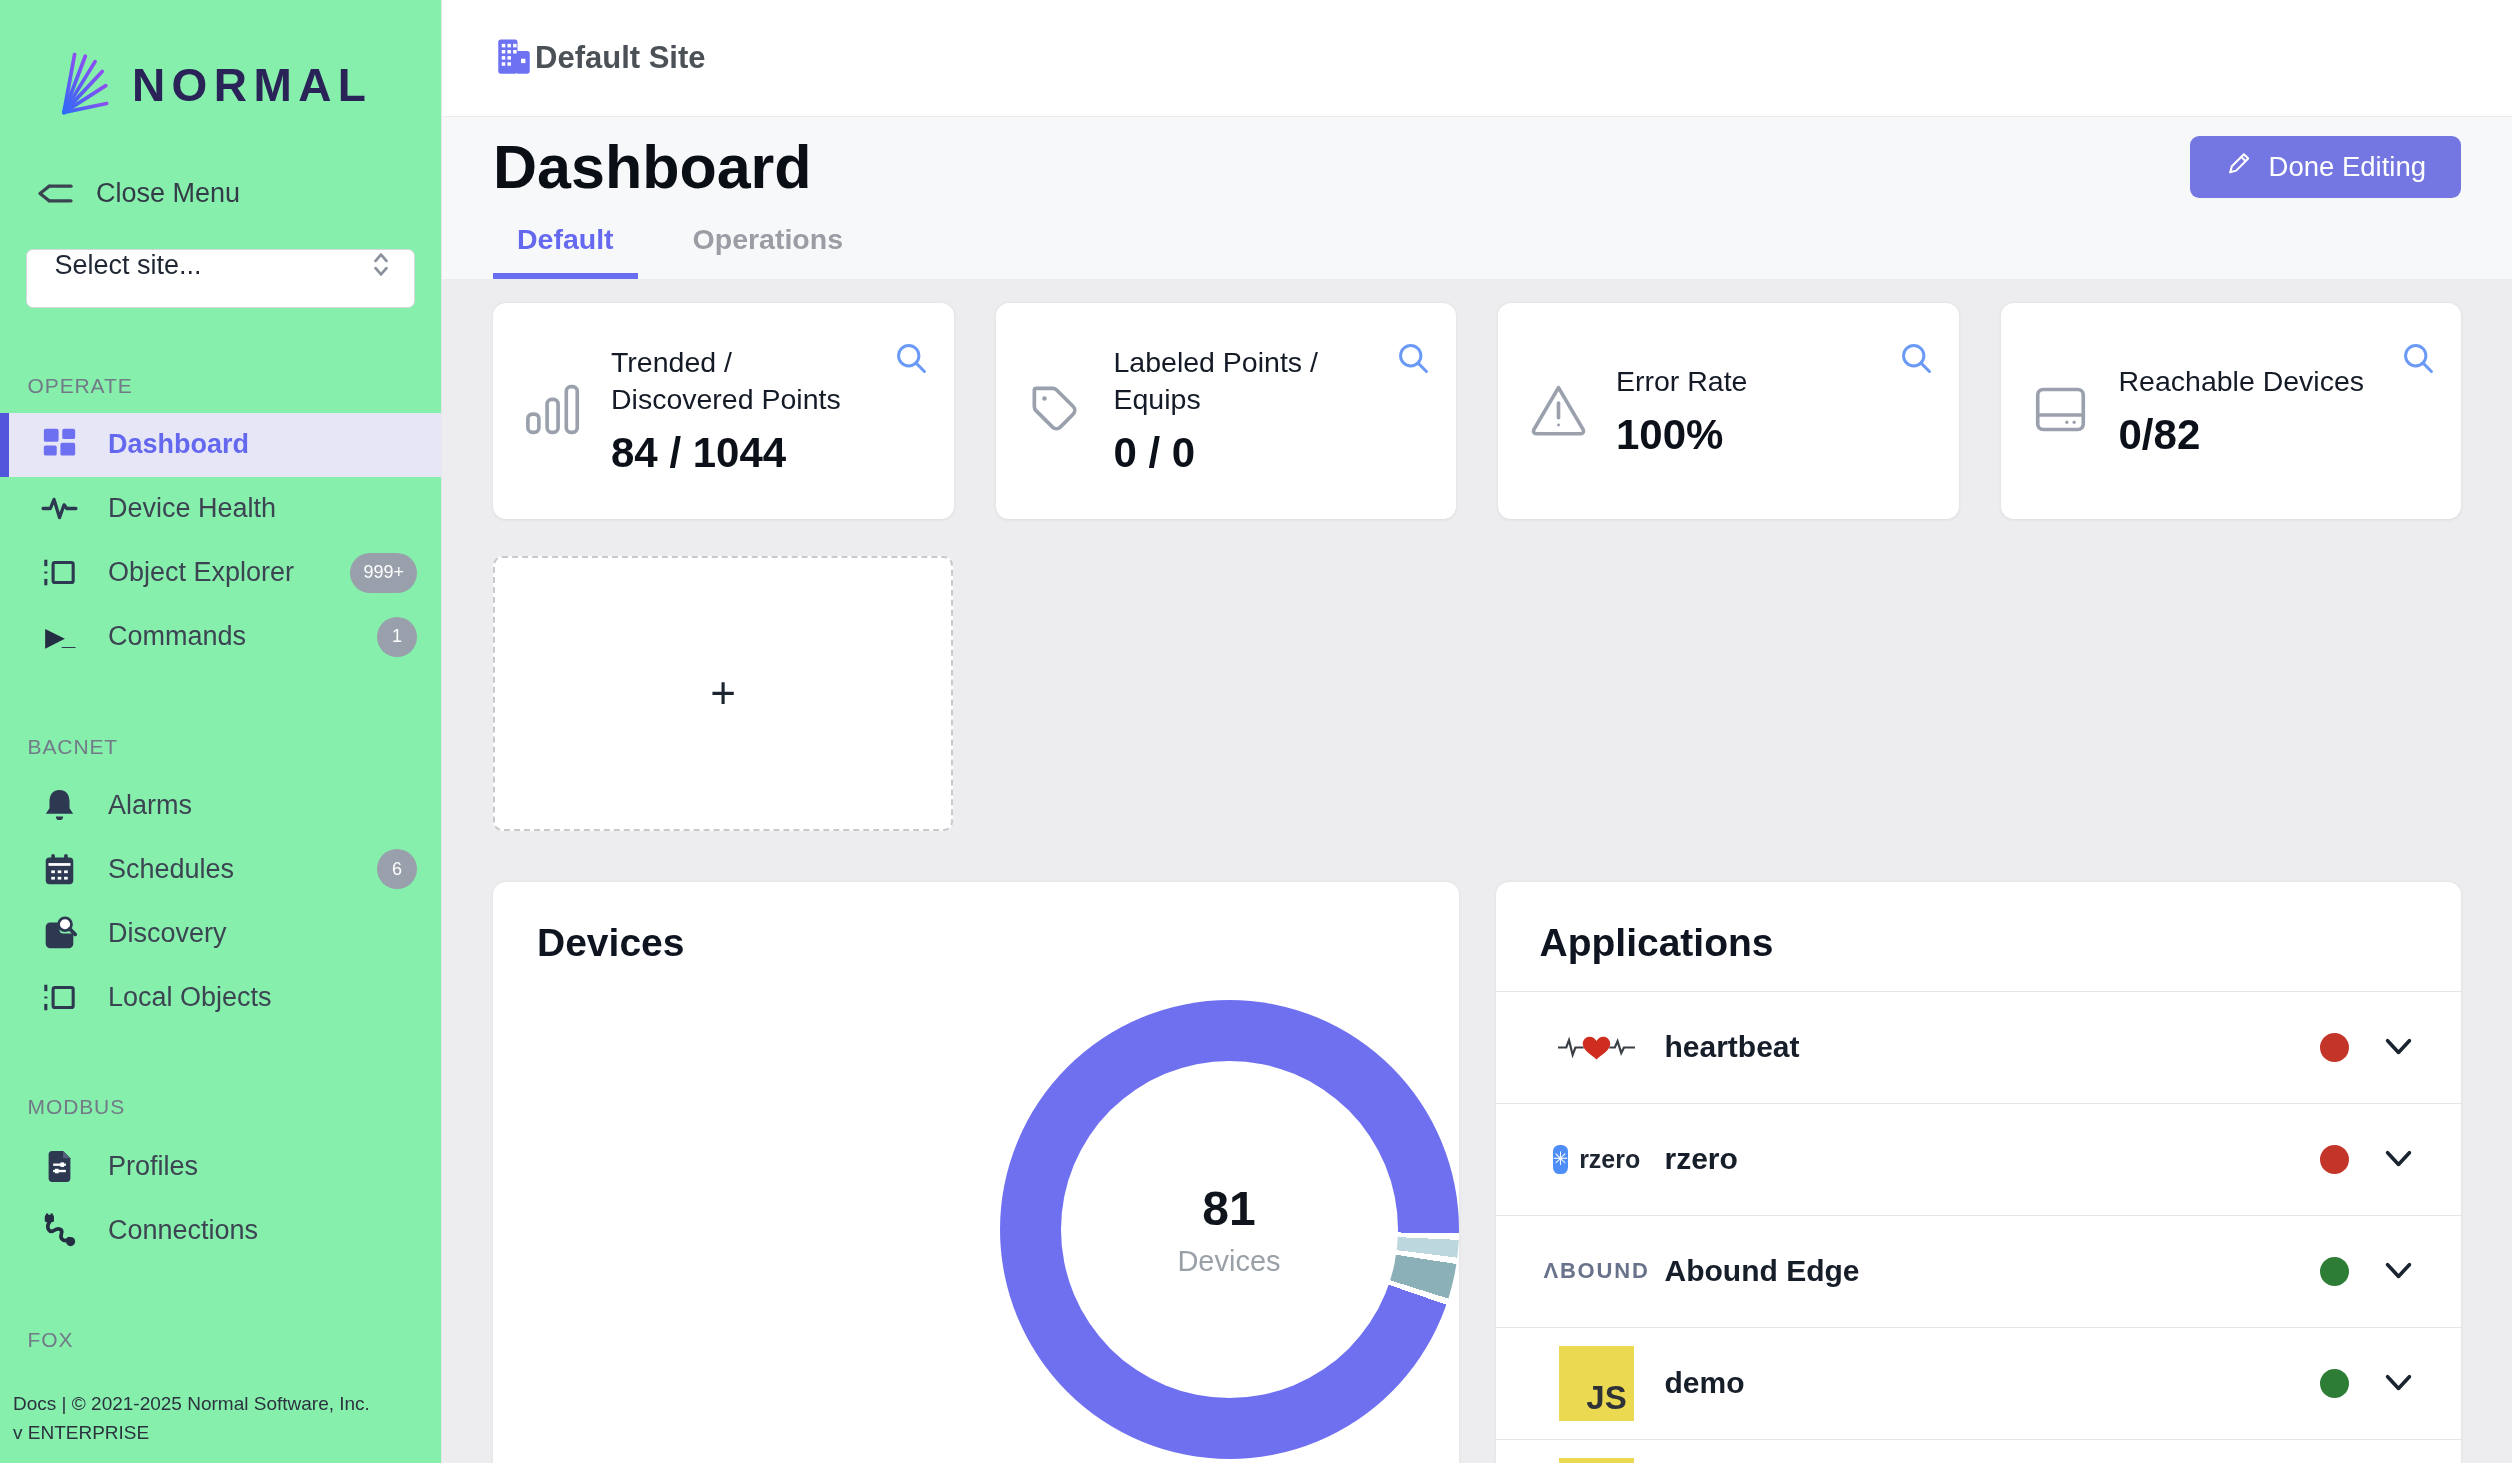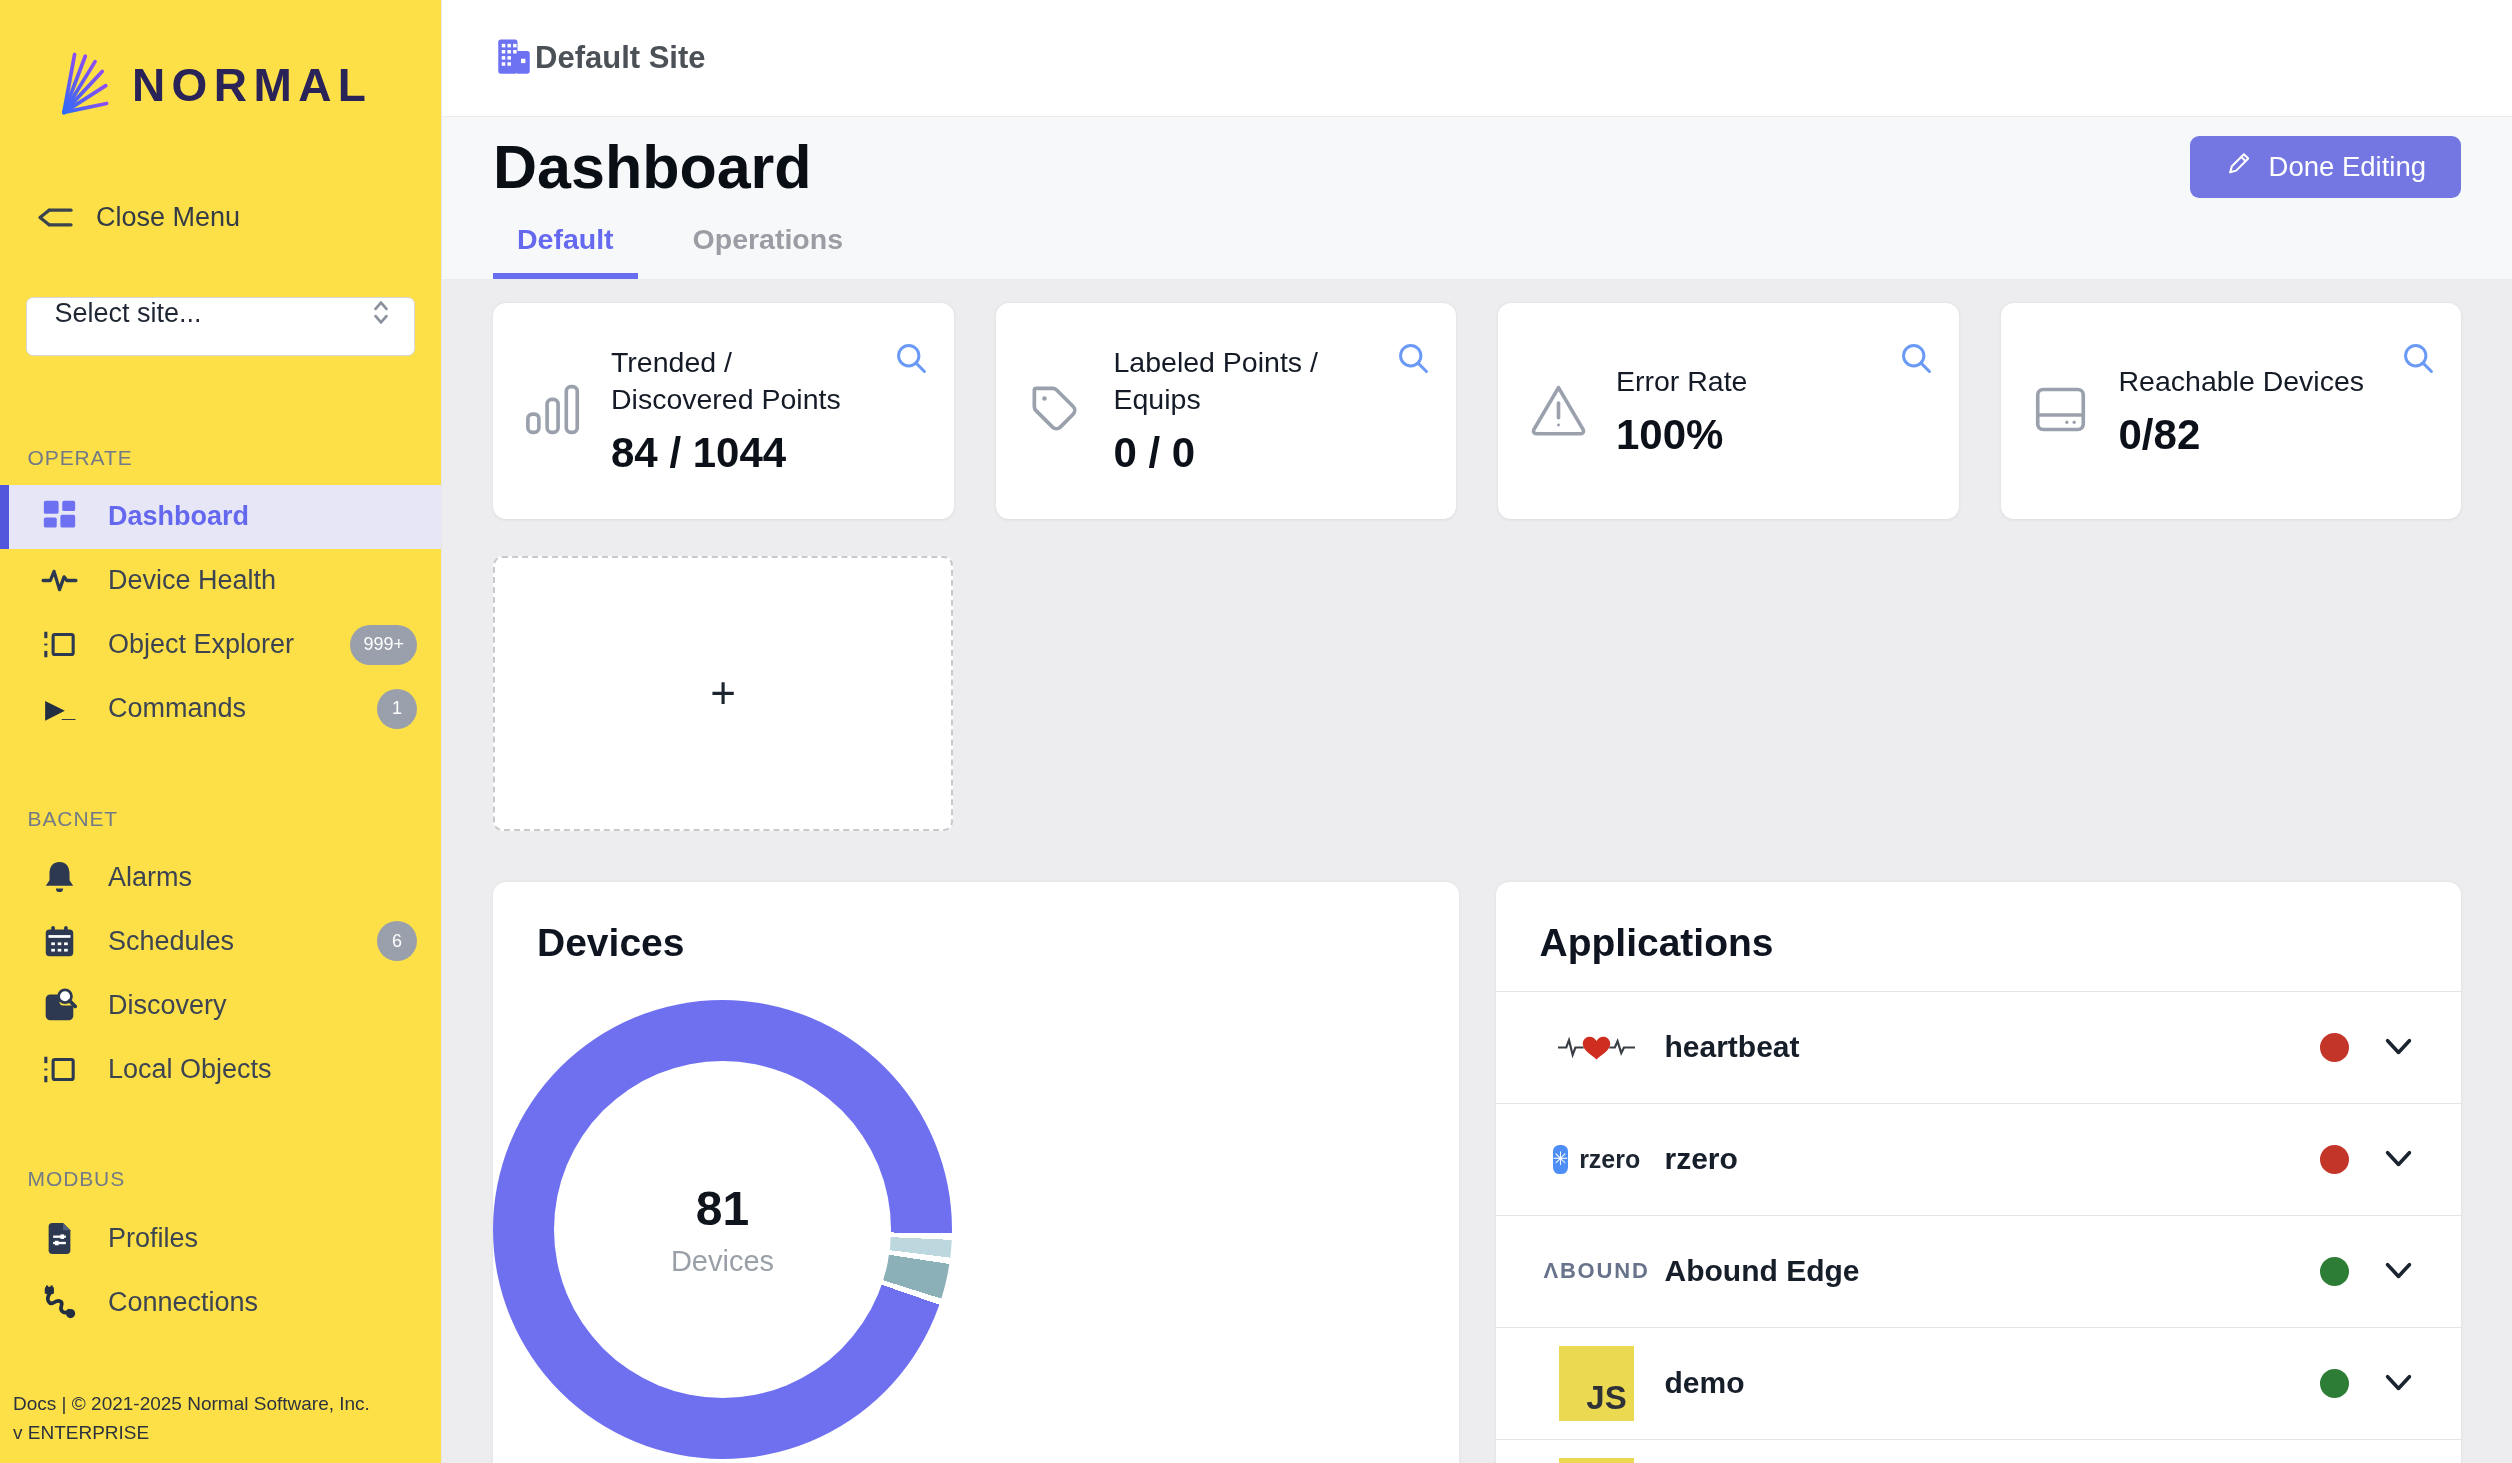--- a/index.html
+++ b/index.html
@@ -1,22 +1,22 @@
 <!DOCTYPE html>
 <html style="font-size:14.7px"><head>
 <meta charset="utf-8">
 <style>
   * { margin:0; padding:0; box-sizing:border-box; }
   html,body { width:2512px; height:1464px; overflow:hidden; background:#ededef;
     font-family:"Liberation Sans", sans-serif; }
   body { display:flex; }
 
   
-  .sidebar { width:442px; min-width:442px; background:#fde047; border-right:0.9px solid #e6e7e9;
-    display:flex; flex-direction:column; height:100%;gap:24px; }
+  .sidebar { width:442px; min-width:442px; background:#86efac; border-right:0.9px solid #e6e7e9;
+    display:flex; flex-direction:column; height:100%; }
   .logo-row { display:flex; align-items:center; gap:20px; padding:50px 0 0 55px; }
   .logo-word { font-size:46px; font-weight:bold; color:#2a2357; letter-spacing:6.4px; }
   .close-menu { display:flex; gap:22px; margin:59px 0 0 37px;
     color:#333b47; font-size:27px; font-weight:500; cursor:pointer; }
   .site-select { margin:33px 26px 0; border:1.8px solid #d5d8dd; border-radius:7px; height:59px;
     display:flex; align-items:flex-start; justify-content:space-between; padding:0 20px 0 27.5px;
     font-size:27px; color:#1f2733; font-weight:500; background:#fff; cursor:pointer; }
   nav { flex:1; padding-top:66px; overflow:hidden; }
   .section + .section { margin-top:66px; }
   .section-label { padding-left:27.5px; font-size:21px; color:#727a87; letter-spacing:0.9px; margin-bottom:14.7px; }
@@ -56,21 +56,21 @@
   .stat-value { font-size:42px; font-weight:800; color:#0b1019; margin-top:11px; }
   .search-btn { position:absolute; top:37px; right:24px; background:none; border:none; cursor:pointer; }
 
   .add-widget { margin-top:37px; width:calc((100% - 127px)/4); height:275px; background:#fff;
     border:2.8px dashed #c7c9cc; border-radius:9.2px; display:flex; align-items:center;
     justify-content:center; font-size:44px; font-weight:300; color:#1c2430; cursor:pointer; }
 
   .bottom-row { display:grid; grid-template-columns:1fr 1fr; gap:37px; margin-top:51px; }
   .panel { background:#fff; border-radius:13px; height:735px; box-shadow:0 0.9px 3.7px rgba(15,20,30,.07); overflow:hidden; }
   .panel-title { font-size:39px; font-weight:800; color:#0e1420; padding:39px 44px 26px; }
-  .devices-body { display:flex; justify-content:flex-start; }
+  .devices-body { display:flex; justify-content:flex-end; }
   .donut-wrap { position:relative; width:459px; height:459px; margin-top:9.2px; }
   .donut { width:100%; height:100%; border-radius:50%; }
   .donut-hole { position:absolute; inset:61px; background:#fff; border-radius:50%;
     display:flex; flex-direction:column; align-items:center; justify-content:center; gap:9.2px; }
   .donut-value { font-size:48px; font-weight:800; color:#10151d; }
   .donut-label { font-size:29px; color:#9aa0a8; }
 
   .app-row { height:112px; display:flex; align-items:center; padding:0 48px 0 59px; border-top:1.8px solid #e2e4e8; }
   .app-logo { width:84px; display:flex; justify-content:center; align-items:center; margin-right:26px; flex-shrink:0; }
   .app-name { font-size:30px; font-weight:600; color:#161e2a; }

